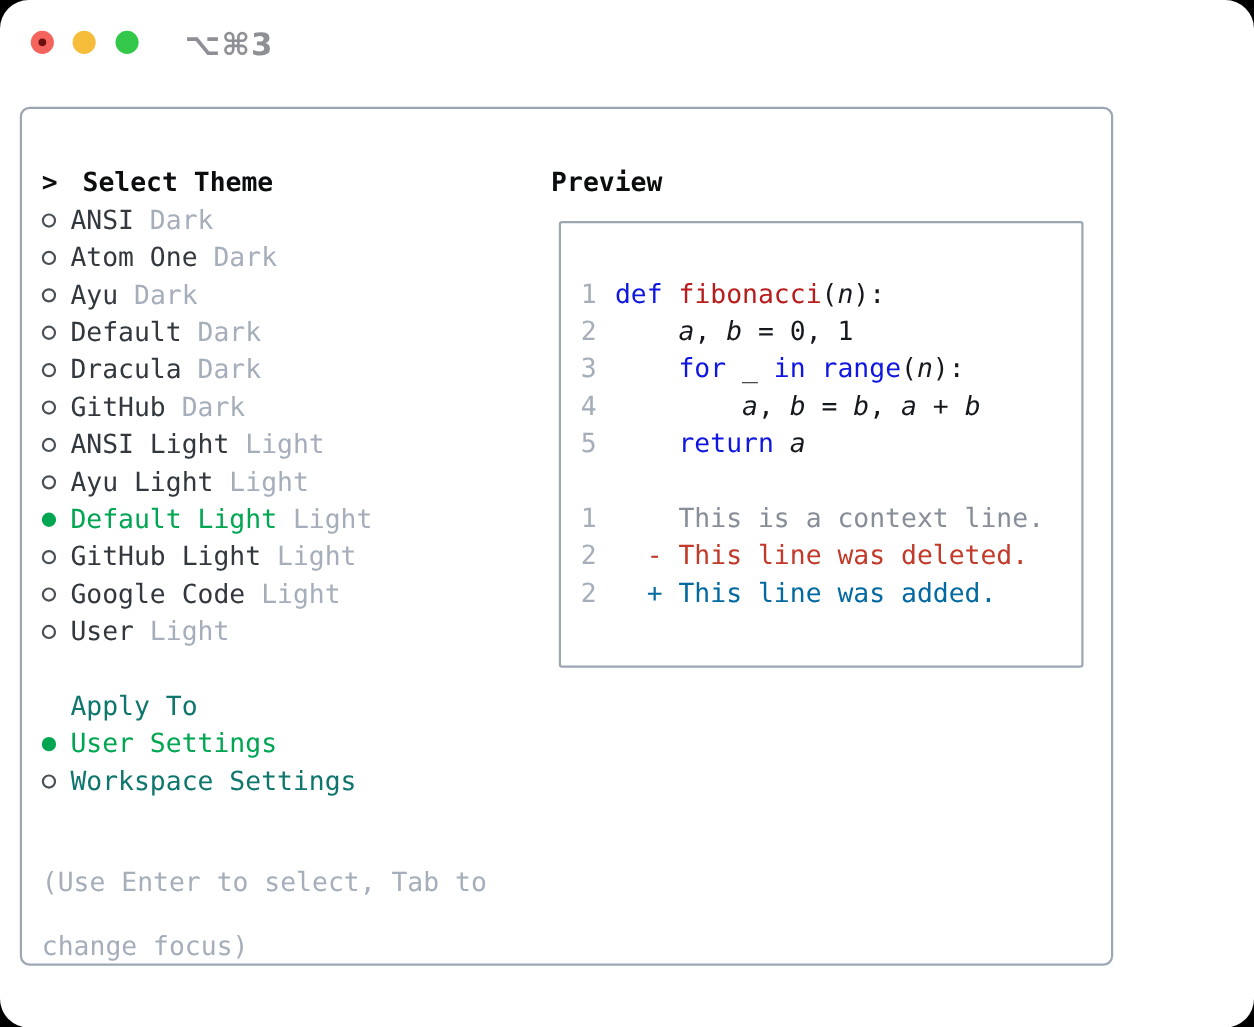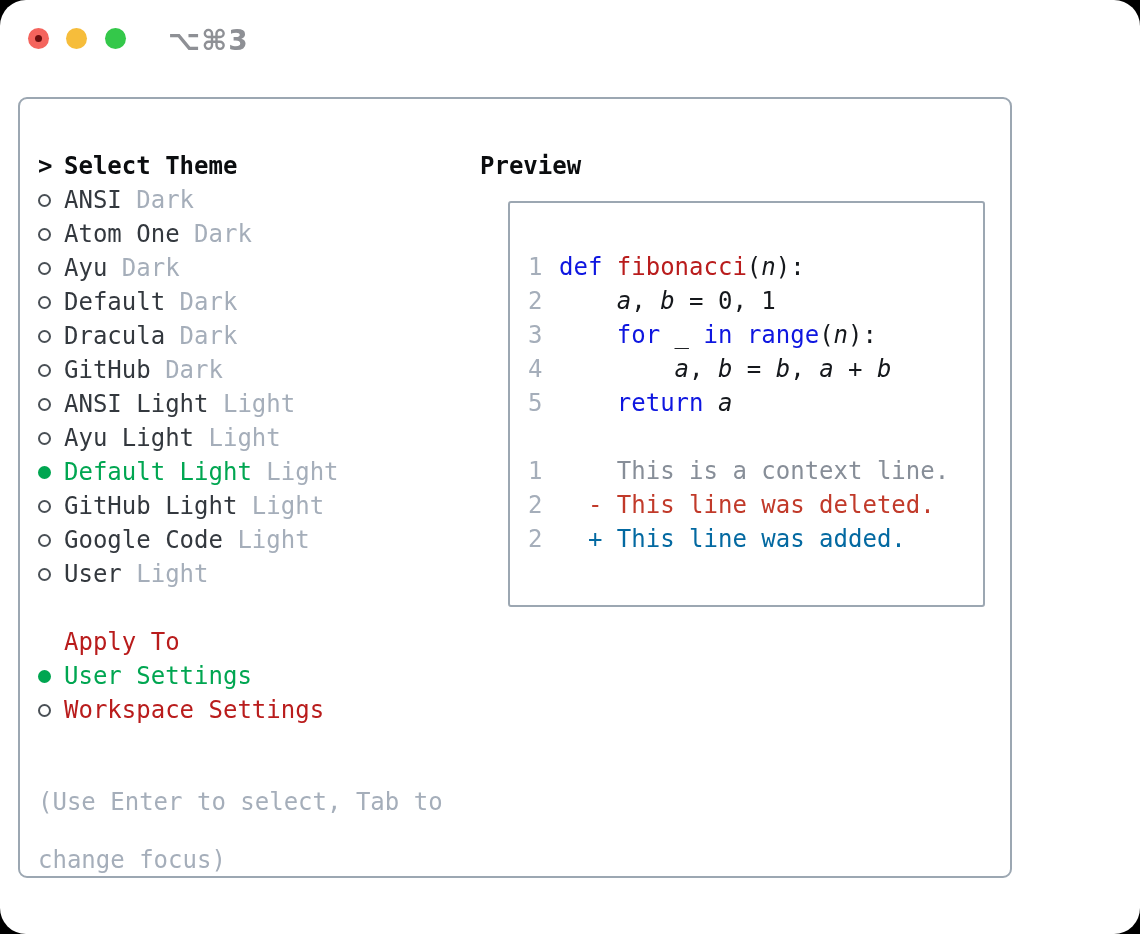--- a/index.html
+++ b/index.html
@@ -21,31 +21,31 @@
   .frame{position:absolute;left:18px;top:97px;width:994px;height:781px;border:2px solid #9ca7b2;
          border-radius:9px;box-sizing:border-box;background:#fff;}
 
   
   .left-col{position:absolute;left:18px;top:50px;width:440px;font-size:24px;color:#33383e;}
   .row{height:34px;display:flex;align-items:center;white-space:pre;}
   .marker{width:26px;flex:0 0 26px;display:flex;align-items:center;}
   .prompt{font-weight:bold;color:#0b0d0f;font-size:24px;line-height:1;}
   .radio{width:13px;height:13px;border-radius:50%;border:2px solid #4a5056;box-sizing:border-box;}
   .radio.on{background:#00a651;border-color:#00a651;}
-  .hdr{font-weight:bold;color:#0b0d0f;}
+  .hdr{font-weight:bold;color:#0b0d0f;margin-left:11px;}
   .theme-name{color:#33383e;}
   .row.selected .theme-name{color:#00a651;}
   .variant{color:#a5aeba;}
-  .apply-label{color:#b91c1c;}
+  .apply-label{color:#0f766e;}
   .row.selected .apply-label{color:#00a651;}
   .spacer{height:34px;}
   .hint{color:#a5aeba;height:34px;display:flex;align-items:center;white-space:pre;margin-top:24px;}
 
   
-  .preview-title{position:absolute;left:460px;top:50px;height:34px;display:flex;align-items:center;
+  .preview-title{position:absolute;left:481px;top:50px;height:34px;display:flex;align-items:center;
                  font-size:24px;font-weight:bold;color:#0b0d0f;}
   .preview-box{position:absolute;left:488px;top:102px;width:477px;height:406px;border:2px solid #9ca7b2;
                border-radius:3px;box-sizing:border-box;padding:47px 0 0 18px;overflow:hidden;}
   .cline{height:34px;display:flex;align-items:center;font-size:24px;white-space:pre;}
   .ln{flex:0 0 15px;margin-right:16px;color:#a5aeba;}
   .code{white-space:pre;color:#15181c;}
   .tok-kw{color:#0e16e0;}
   .tok-fn{color:#b91c1c;}
   .tok-var{font-style:italic;color:#15181c;}
   .tok-plain{color:#15181c;}

